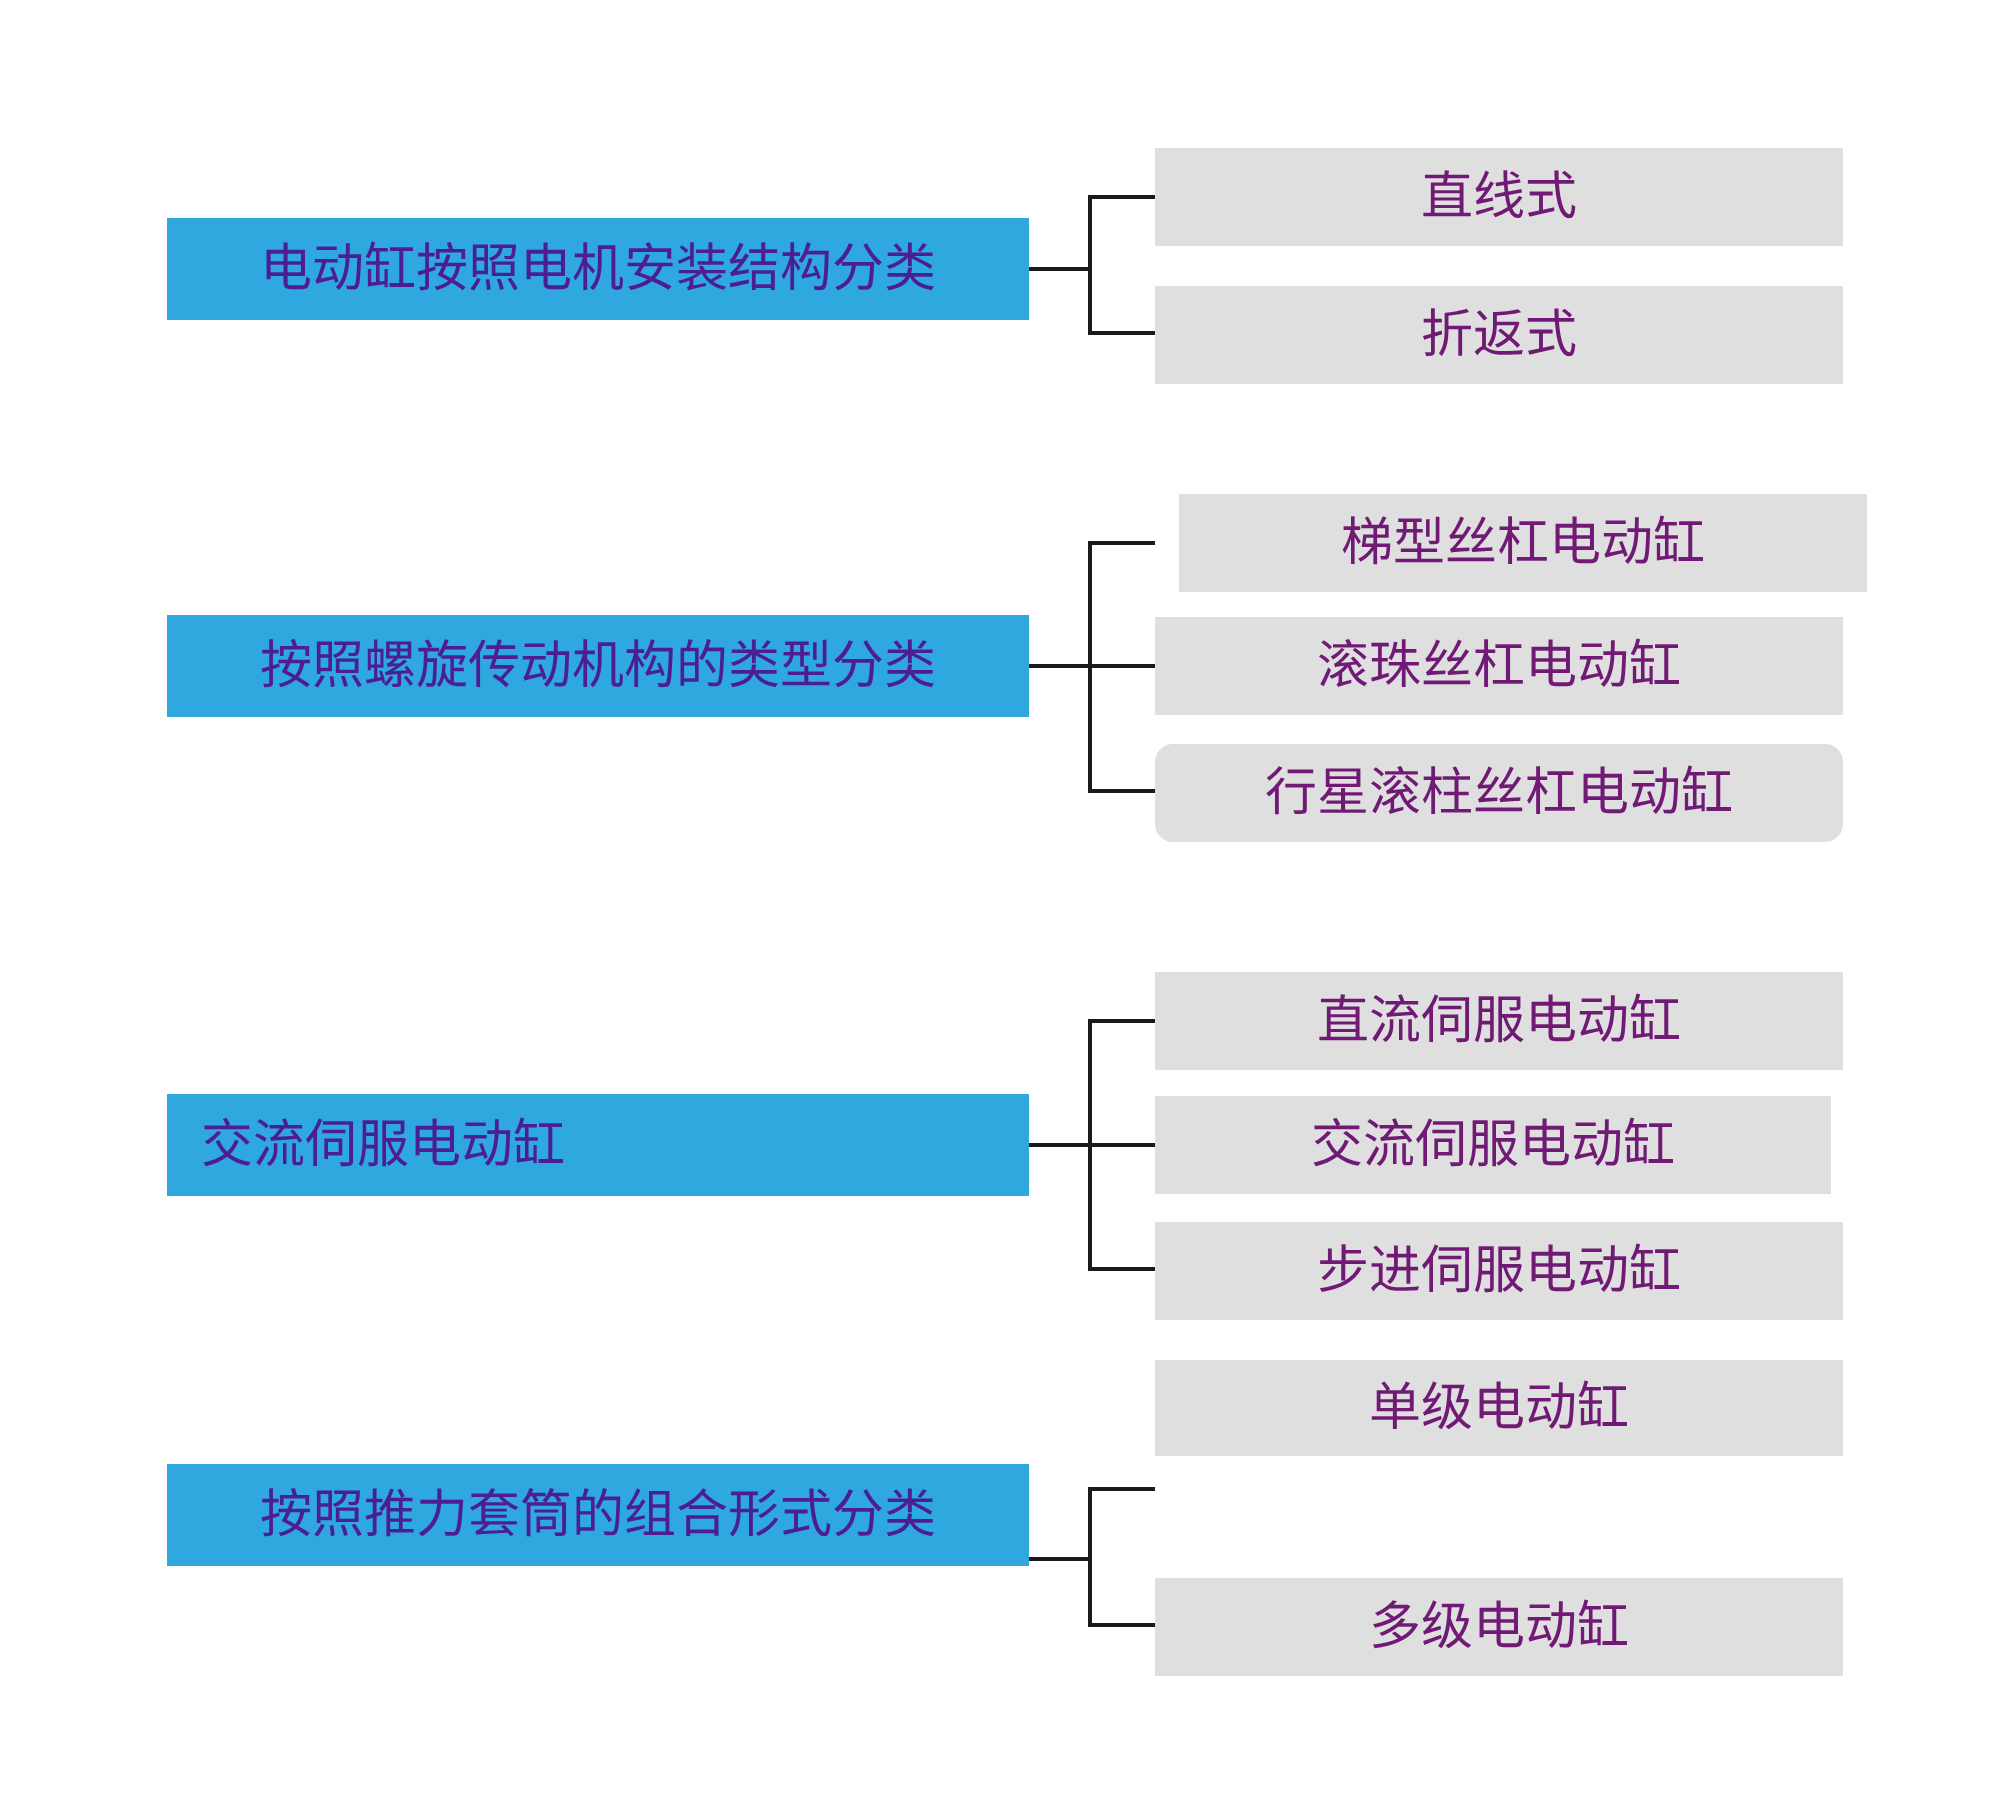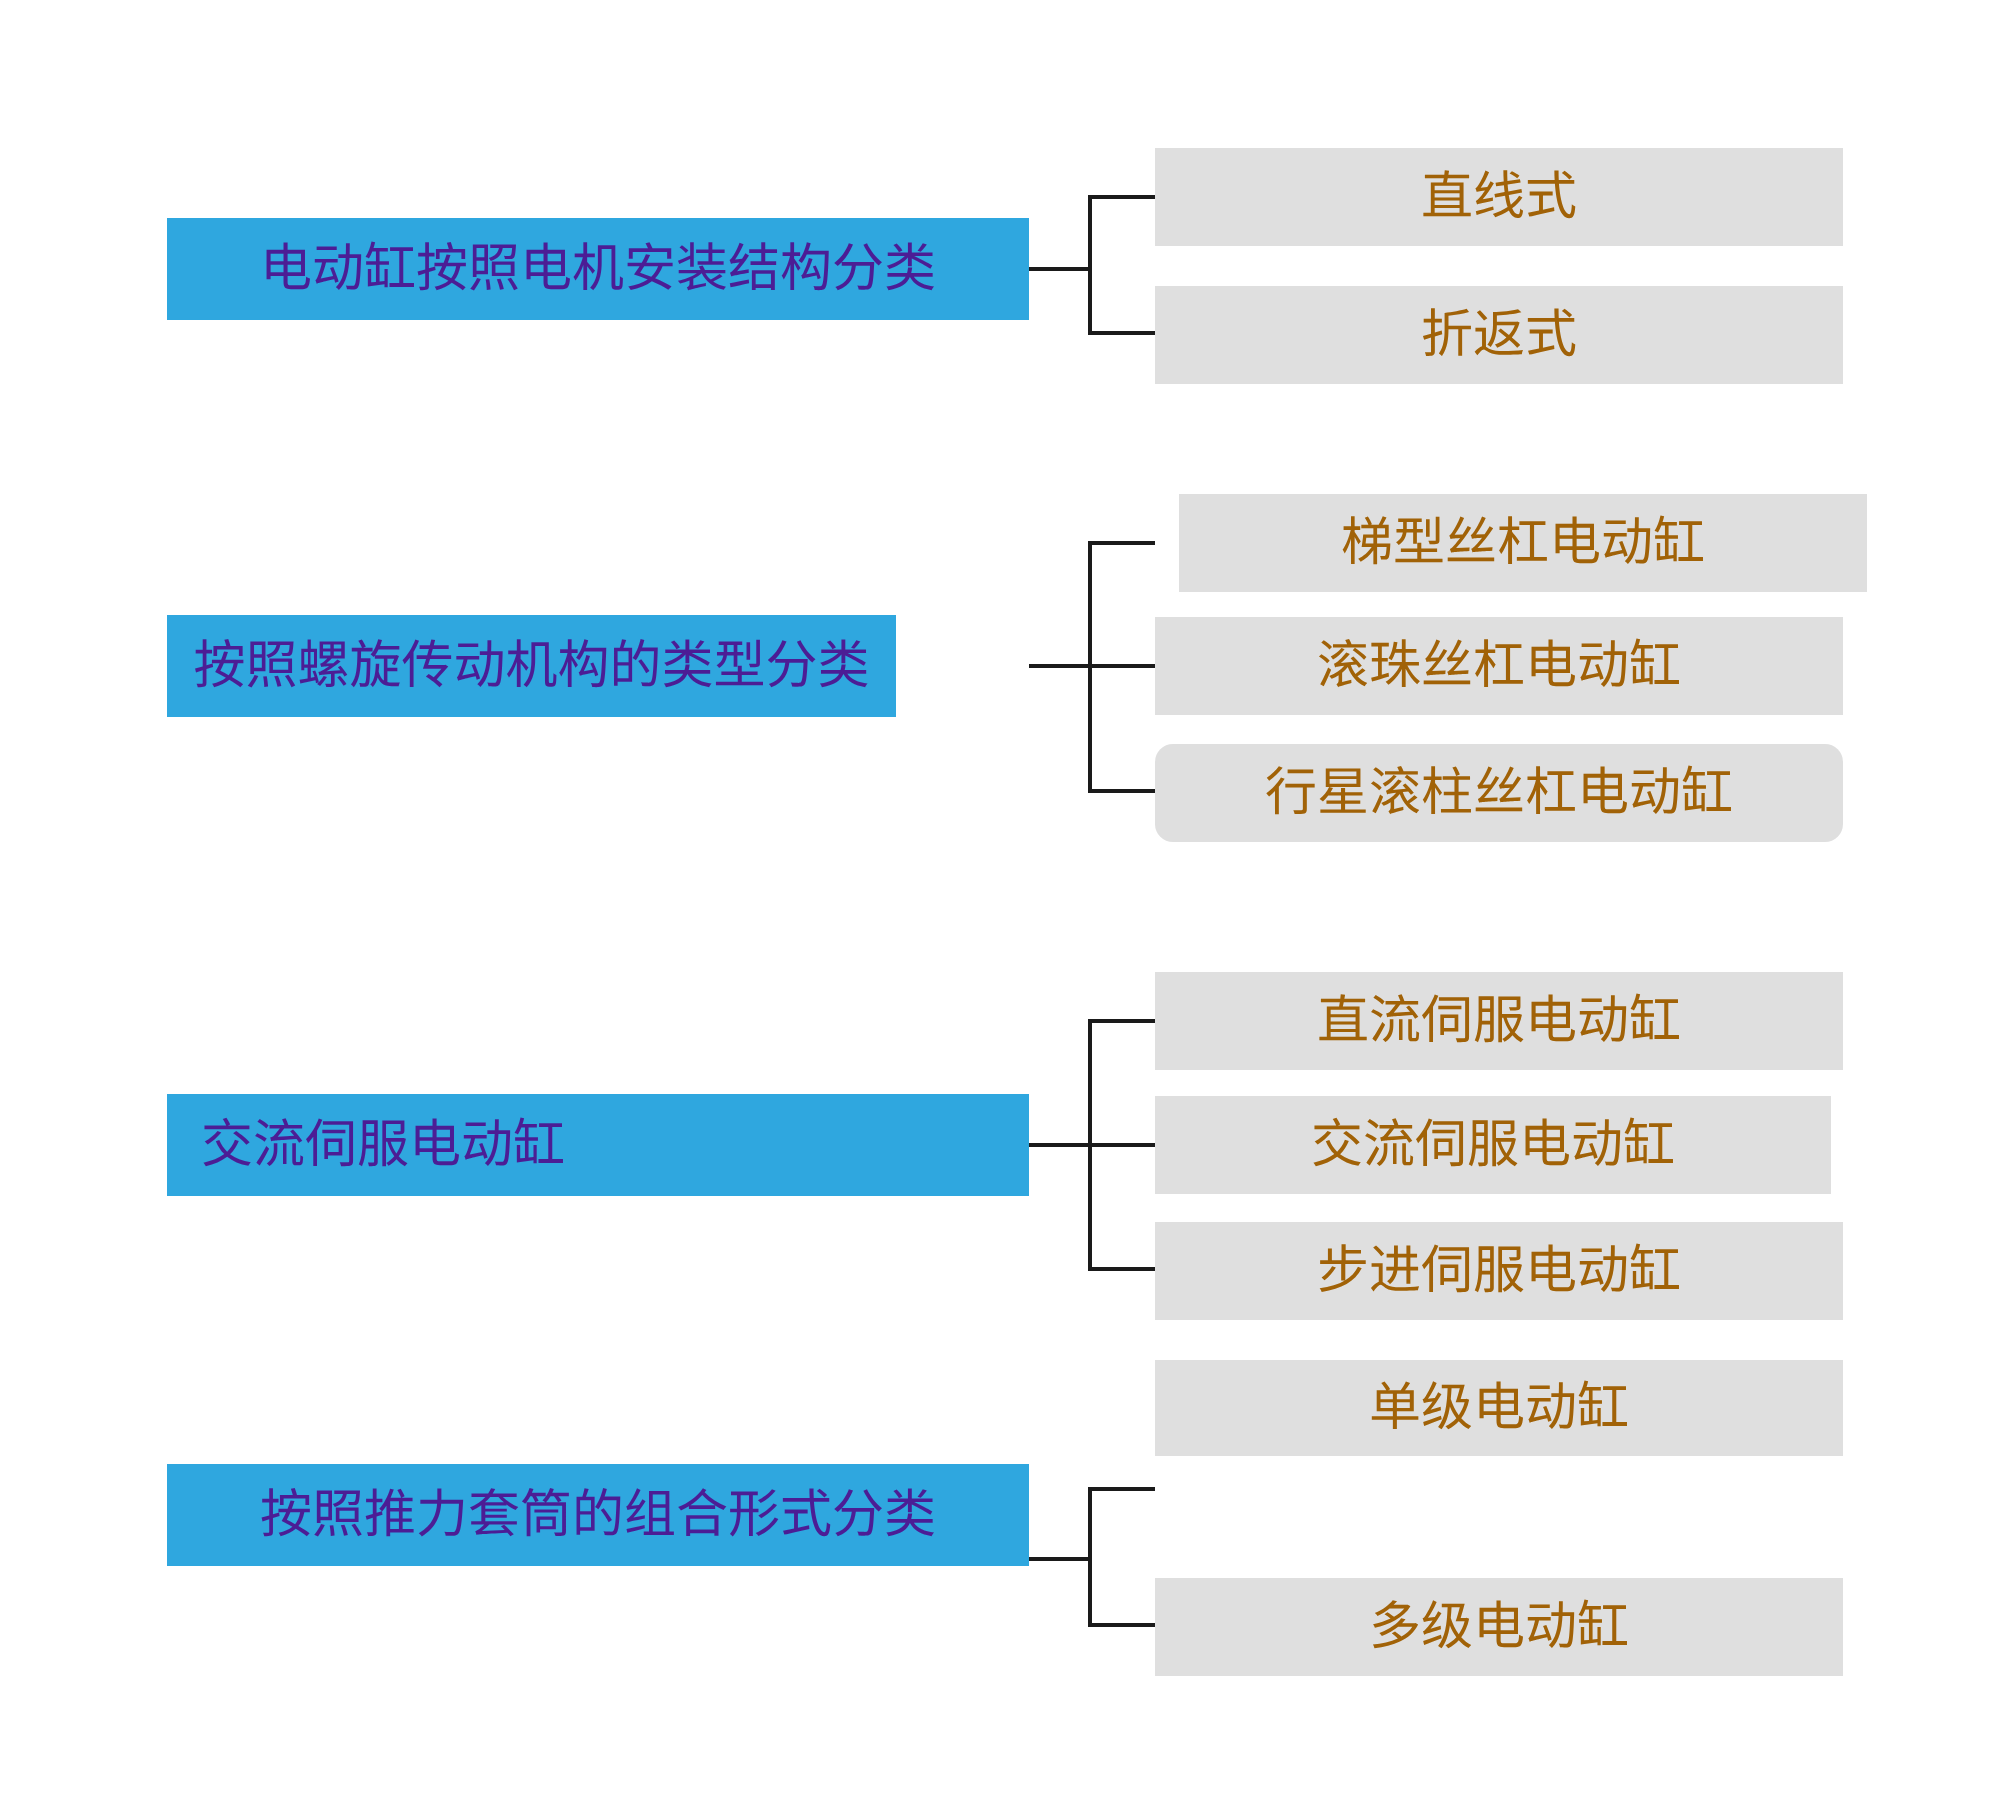--- a/index.html
+++ b/index.html
@@ -39,21 +39,21 @@
     letter-spacing: 0px;
     white-space: nowrap;
   }
   .parent-box.center { justify-content: center; }
   .parent-box.left   { justify-content: flex-start; padding-left: 34px; }
 
   
   .child-box {
     position: absolute;
     background: #dfdfdf;
-    color: #a16207;
+    color: #701a75;
     display: flex;
     align-items: center;
     justify-content: center;
     box-sizing: border-box;
     font-size: 52px;
     line-height: 1.1;
     white-space: nowrap;
   }
 
   
@@ -93,21 +93,21 @@
       <div class="conn conn-v" style="left:1088px; top:195px; height:140px;"></div>
 
       <div class="conn conn-h" style="left:1088px; top:195px; width:67px;"></div>
 
       <div class="conn conn-h" style="left:1088px; top:331px; width:67px;"></div>
     </div>
   </div>
 
   <div class="group">
 
-    <div class="parent-box center" style="left:167px; top:615px; width:729px; height:102px;">按照螺旋传动机构的类型分类</div>
+    <div class="parent-box center" style="left:167px; top:615px; width:862px; height:102px;">按照螺旋传动机构的类型分类</div>
 
     <div class="child-box" style="left:1155px; top:494px; width:688px; height:98px;margin-left:24px;">梯型丝杠电动缸</div>
 
     <div class="child-box" style="left:1155px; top:617px; width:688px; height:98px;text-align:center;">滚珠丝杠电动缸</div>
 
     <div class="child-box" style="left:1155px; top:744px; width:688px; height:98px;border-radius:18px;">行星滚柱丝杠电动缸</div>
 
     <div class="connector-layer">
       <div class="conn conn-h" style="left:1029px; top:664px; width:63px;"></div>
       <div class="conn conn-v" style="left:1088px; top:541px; height:252px;"></div>

